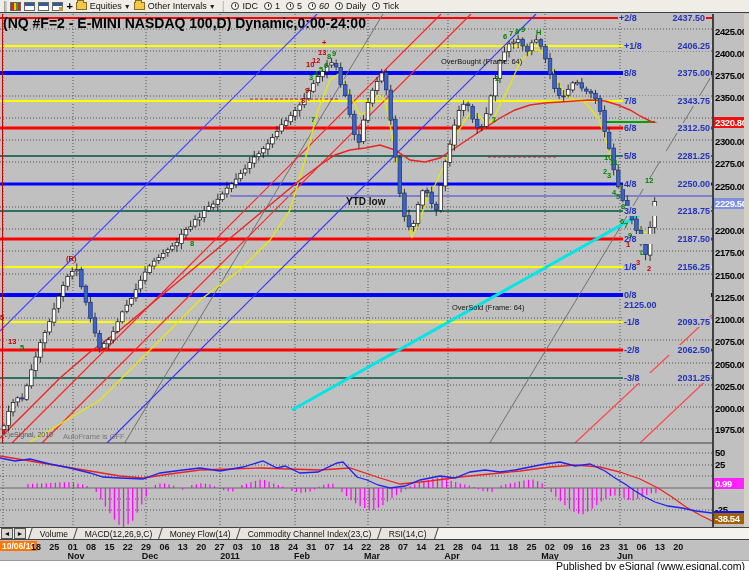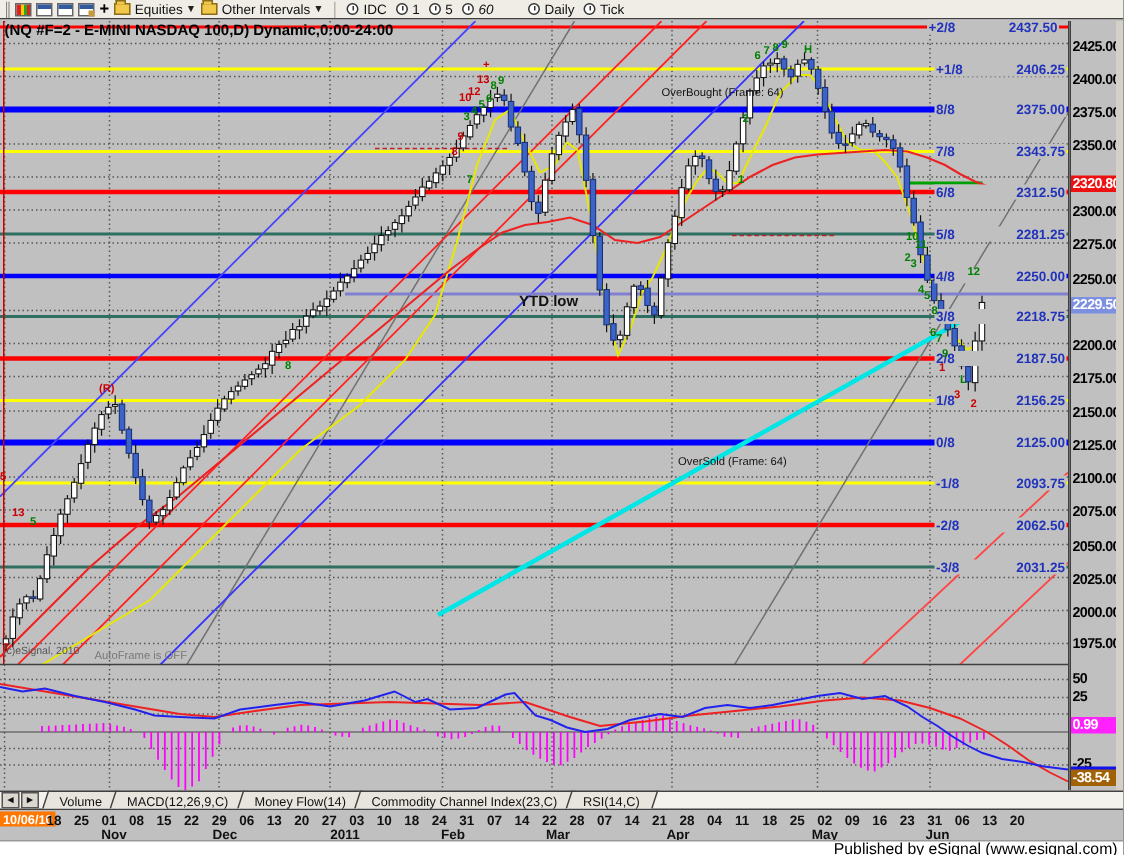--- a/index.html
+++ b/index.html
@@ -15,21 +15,21 @@
   .tbico.winpen::after{content:"";position:absolute;right:-1px;bottom:-1px;width:4px;height:4px;background:#c59a3d;}
   .plus{font-weight:bold;font-size:11px;color:#000;}
   .fold{display:inline-block;width:11px;height:8px;background:#f2c84b;border:1px solid #8a6d1a;position:relative;margin-right:1px;}
   .fold::before{content:"";position:absolute;left:0;top:-3px;width:5px;height:2px;background:#f2c84b;border:1px solid #8a6d1a;border-bottom:none;}
   .clk{display:inline-block;width:8px;height:8px;border:1px solid #333;border-radius:50%;position:relative;background:#fff;margin-right:1px;}
   .clk::after{content:"";position:absolute;left:3px;top:1px;width:1px;height:3px;background:#333;}
   .mi{display:flex;align-items:center;gap:2px;cursor:default;}
   .caret{font-size:7px;color:#222;}
   .tbsep{color:#999;margin:0 2px;}
   
-  #title{position:absolute;left:3px;top:15px;font-size:10px;font-weight:bold;color:#000;z-index:5;}
+  #title{position:absolute;left:3px;top:15px;font-size:14px;font-weight:bold;color:#000;z-index:5;}
   .mmlabel{position:absolute;width:88px;display:flex;justify-content:space-between;font-size:9px;font-weight:bold;color:#2233bb;background:#c0c0c0;z-index:4;padding:0 1px;line-height:10px;}
   .anno{position:absolute;z-index:5;color:#111;}
   .marker{position:absolute;z-index:5;font-size:7.5px;font-weight:bold;line-height:7px;}
   
   #scale{position:absolute;left:713px;top:14px;width:31px;height:513px;background:#c0c0c0;border-left:1px solid #404040;z-index:6;cursor:ns-resize;}
   .sclab{position:absolute;left:1px;font-size:9.5px;font-weight:bold;letter-spacing:-0.4px;color:#000;line-height:10px;white-space:nowrap;}
   .badge{position:absolute;left:0px;width:31px;font-size:9.5px;font-weight:bold;letter-spacing:-0.4px;color:#fff;line-height:11px;z-index:7;padding-left:1px;white-space:nowrap;}
   #winedge{position:absolute;left:744px;top:14px;width:5px;height:513px;background:#d4d0c8;z-index:6;}
   
   #tabrow{position:absolute;left:0;top:527px;width:749px;height:13px;background:#f4f2ec;border-top:1px solid #404040;border-bottom:1px solid #404040;display:flex;align-items:flex-end;font-size:9px;z-index:8;padding-left:1px;}
@@ -569,21 +569,21 @@
     <span class="tbsep">│</span>
     <span id="intervals"><span class="mi" style="display: inline-flex; margin-right: 6px;">
           <span class="clk"></span>
           <span>IDC</span>
         </span><span class="mi" style="display: inline-flex; margin-right: 6px;">
           <span class="clk"></span>
           <span>1</span>
         </span><span class="mi" style="display: inline-flex; margin-right: 6px;">
           <span class="clk"></span>
           <span>5</span>
-        </span><span class="mi" style="display: inline-flex; margin-right: 23px; font-style: italic;">
+        </span><span class="mi" style="display: inline-flex; margin-right: 6px; font-style: italic;">
           <span class="clk"></span>
           <span>60</span>
         </span><span class="mi" style="display: inline-flex; margin-right: 6px; text-align: right;">
           <span class="clk"></span>
           <span>Daily</span>
         </span><span class="mi" style="display: inline-flex; margin-right: 6px;">
           <span class="clk"></span>
           <span>Tick</span>
         </span></span>
   </div>
@@ -624,21 +624,21 @@
         <span>2218.75</span>
       </div>
       <div class="mmlabel" style="left: 623px; top: 234px;">
         <span>2/8</span>
         <span>2187.50</span>
       </div>
       <div class="mmlabel" style="left: 623px; top: 262px;">
         <span>1/8</span>
         <span>2156.25</span>
       </div>
-      <div class="mmlabel" style="left: 623px; top: 290px;">
+      <div class="mmlabel" style="left: 623px; top: 290px; flex-direction: column;">
         <span>0/8</span>
         <span>2125.00</span>
       </div>
       <div class="mmlabel" style="left: 623px; top: 317px;">
         <span>-1/8</span>
         <span>2093.75</span>
       </div>
       <div class="mmlabel" style="left: 623px; top: 345px;">
         <span>-2/8</span>
         <span>2062.50</span>

